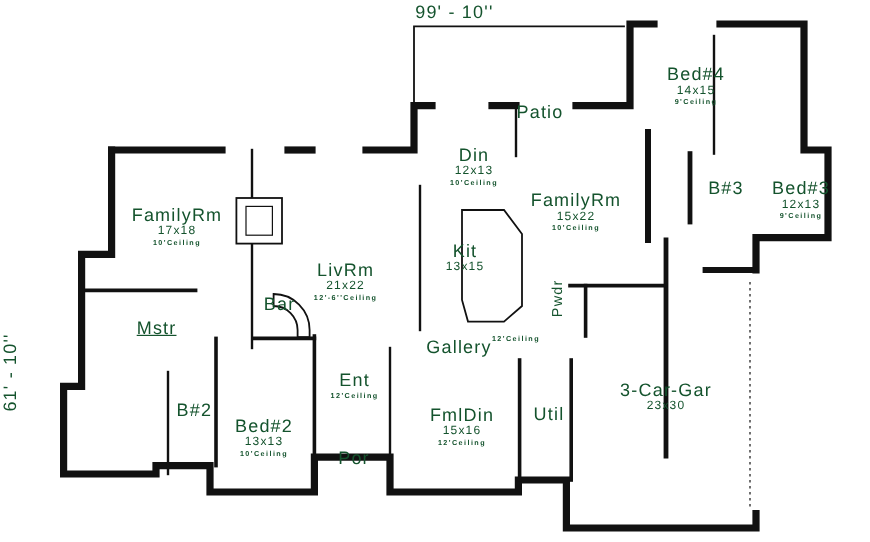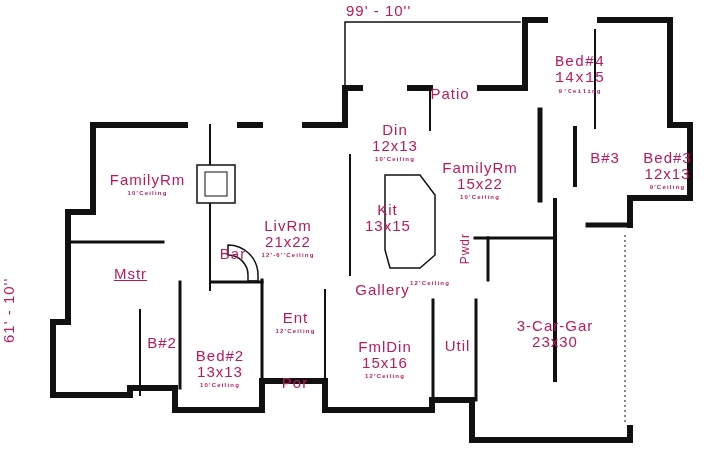--- a/index.html
+++ b/index.html
@@ -1,20 +1,20 @@
 <!DOCTYPE html>
 <html><head>
 <meta charset="utf-8">
 <style>
   html,body{margin:0;padding:0;background:#fff;}
-  #plan{position:relative;width:725px;height:452px;overflow:hidden;background:#fff;font-family:"Liberation Sans",sans-serif;color:#be185d;}
+  #plan{position:relative;width:725px;height:452px;overflow:hidden;background:#fff;font-family:"Liberation Sans",sans-serif;color:#14532d;}
   svg.walls{position:absolute;left:0;top:0;}
   .room{position:absolute;text-align:center;line-height:1.05;}
   .rn{font-size:15px;letter-spacing:1px;font-weight:500;display:block;}
-  .rd{font-size:15px;letter-spacing:1px;display:block;}
+  .rd{font-size:10px;letter-spacing:1px;display:block;}
   .rc{font-size:6px;font-weight:bold;letter-spacing:1.2px;display:block;margin-top:2px;}
   .dim{position:absolute;font-size:15px;letter-spacing:1px;}
   .dimv{position:absolute;font-size:15px;letter-spacing:1px;transform:rotate(-90deg);transform-origin:left top;}
 </style>
 </head>
 <body>
 
 <div id="plan">
 
   <svg class="walls" width="725" height="452" viewBox="0 0 725 452">
@@ -59,27 +59,28 @@
 
     <line x1="625" y1="235" x2="625" y2="425" stroke="#111" stroke-width="1" stroke-dasharray="2,3"></line>
   </svg>
 
   <div class="dim" style="left:346px;top:2px;">99' - 10''</div>
   <div class="dimv" style="left:0px;top:343px;">61' - 10''</div>
 
   <div class="room" style="left:400px;top:44px;width:100px;margin-top:42px;">
     <span class="rn">Patio</span>
   </div>
-  <div class="room" style="left:545px;top:55px;width:70px;font-family:Liberation Mono, monospace;">
+  <div class="room" style="left:545px;top:55px;width:70px;">
     <span class="rn">Bed#4</span>
     <span class="rd">14x15</span>
     <span class="rc">9'Ceiling</span>
   </div>
   <div class="room" style="left:105px;top:172px;width:85px;">
     <span class="rn">FamilyRm</span>
+    <span class="rd">17x18</span>
     <span class="rc">10'Ceiling</span>
   </div>
   <div class="room" style="left:243px;top:172px;width:90px;margin-top:46px;">
     <span class="rn">LivRm</span>
     <span class="rd">21x22</span>
     <span class="rc">12'-6''Ceiling</span>
   </div>
   <div class="room" style="left:360px;top:122px;width:70px;">
     <span class="rn">Din</span>
     <span class="rd">12x13</span>

